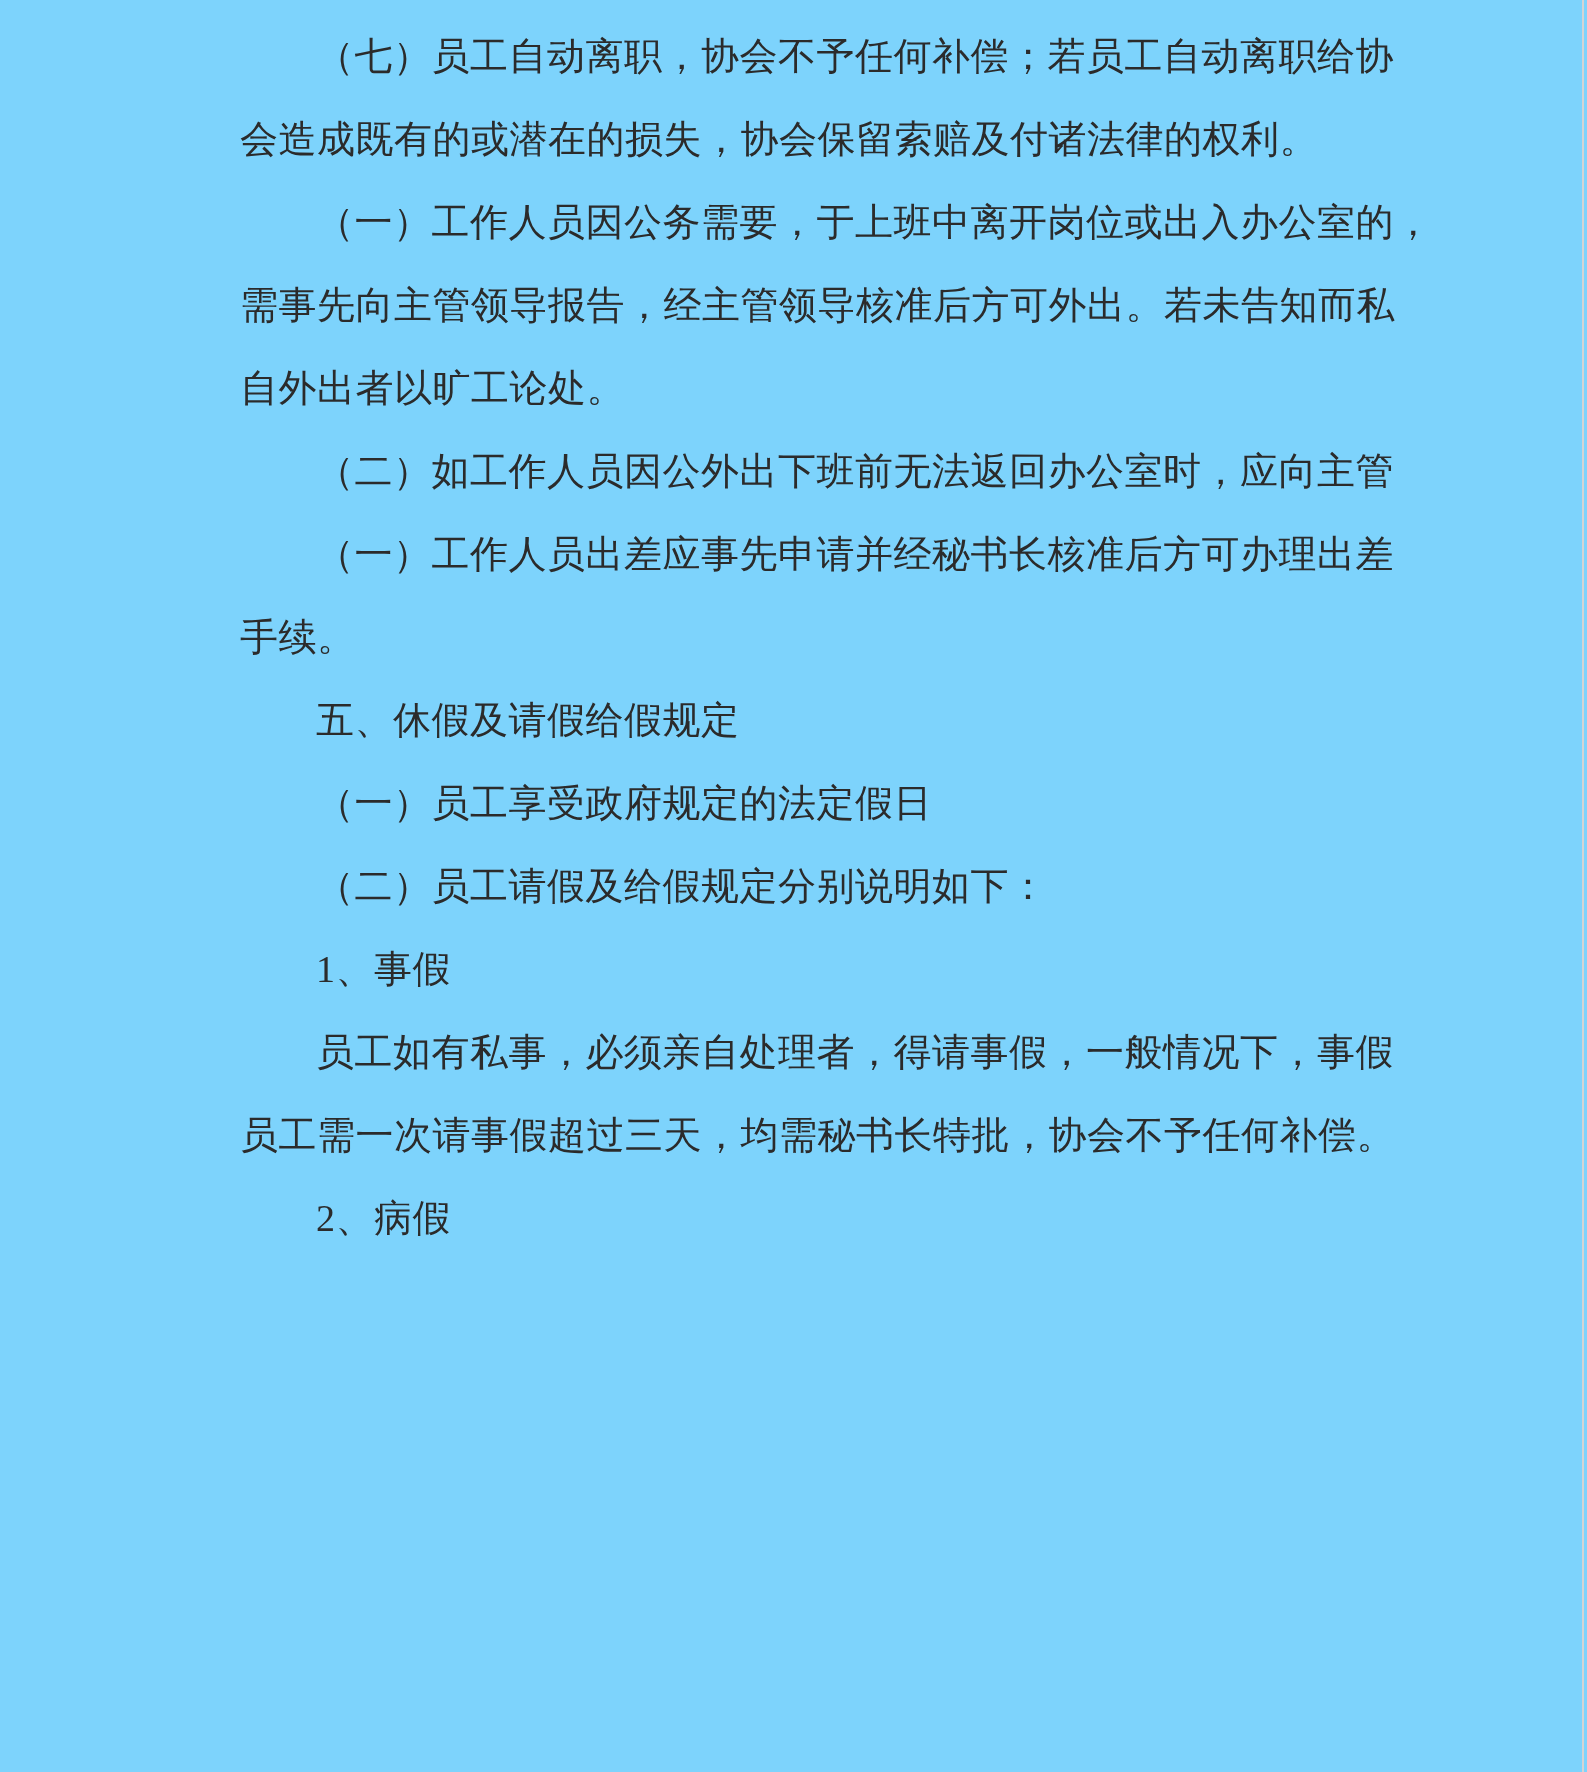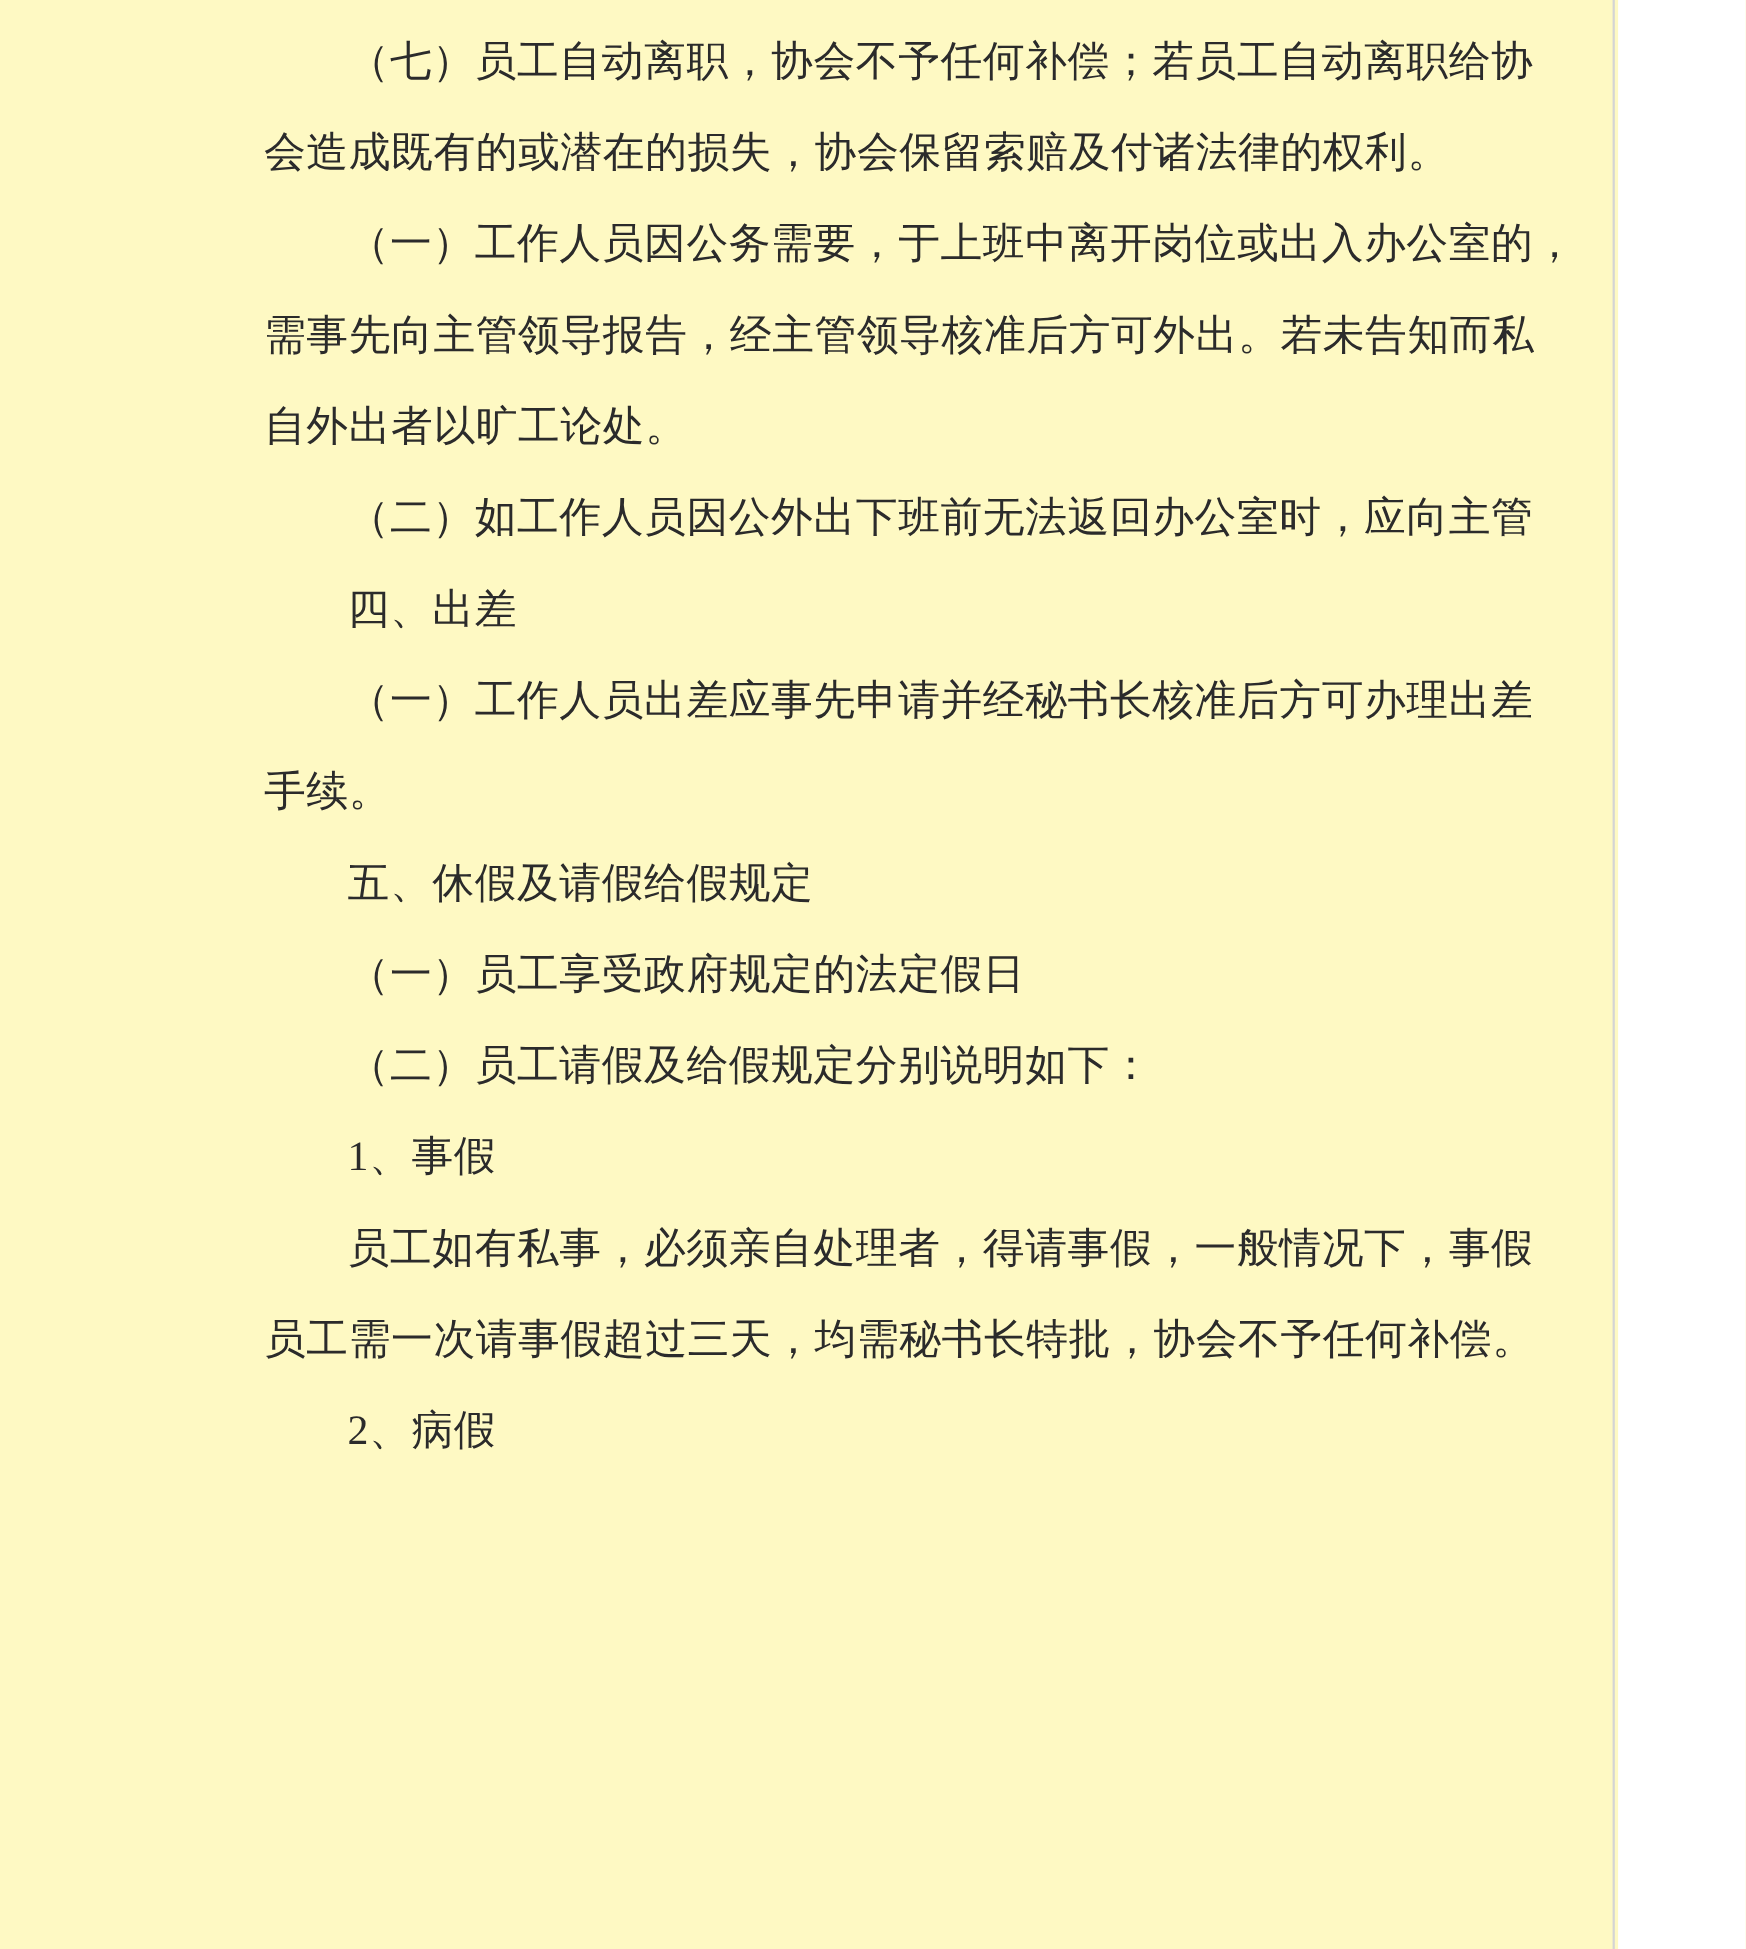--- a/index.html
+++ b/index.html
@@ -9,23 +9,23 @@
   body {
     width: 1587px;
     height: 1772px;
     background: #ffffff;
     position: relative;
     overflow: hidden;
   }
   .page {
     position: absolute;
     left: 0; top: 0;
-    width: 1471px;
+    width: 1587px;
     height: 1772px;
-    background: #fef9c3;
+    background: #7dd3fc;
   }
   .textblock {
     position: absolute;
     left: 240px;
     top: 15px;
     width: 1200px;
     font-family: "Liberation Serif", "DejaVu Serif", serif;
     font-size: 38px;
     line-height: 83px;
     color: #2b2b2b;
@@ -51,21 +51,20 @@
 <body>
 
 <div class="page">
   <div class="textblock">
     <div class="line ind">（七）员工自动离职，协会不予任何补偿；若员工自动离职给协</div>
     <div class="line">会造成既有的或潜在的损失，协会保留索赔及付诸法律的权利。</div>
     <div class="line ind">（一）工作人员因公务需要，于上班中离开岗位或出入办公室的，</div>
     <div class="line">需事先向主管领导报告，经主管领导核准后方可外出。若未告知而私</div>
     <div class="line">自外出者以旷工论处。</div>
     <div class="line ind">（二）如工作人员因公外出下班前无法返回办公室时，应向主管</div>
-    <div class="line ind">四、出差</div>
     <div class="line ind">（一）工作人员出差应事先申请并经秘书长核准后方可办理出差</div>
     <div class="line">手续。</div>
     <div class="line ind">五、休假及请假给假规定</div>
     <div class="line ind">（一）员工享受政府规定的法定假日</div>
     <div class="line ind">（二）员工请假及给假规定分别说明如下：</div>
     <div class="line ind">1、事假</div>
     <div class="line ind">员工如有私事，必须亲自处理者，得请事假，一般情况下，事假</div>
     <div class="line">员工需一次请事假超过三天，均需秘书长特批，协会不予任何补偿。</div>
     <div class="line ind">2、病假</div>
   </div>

